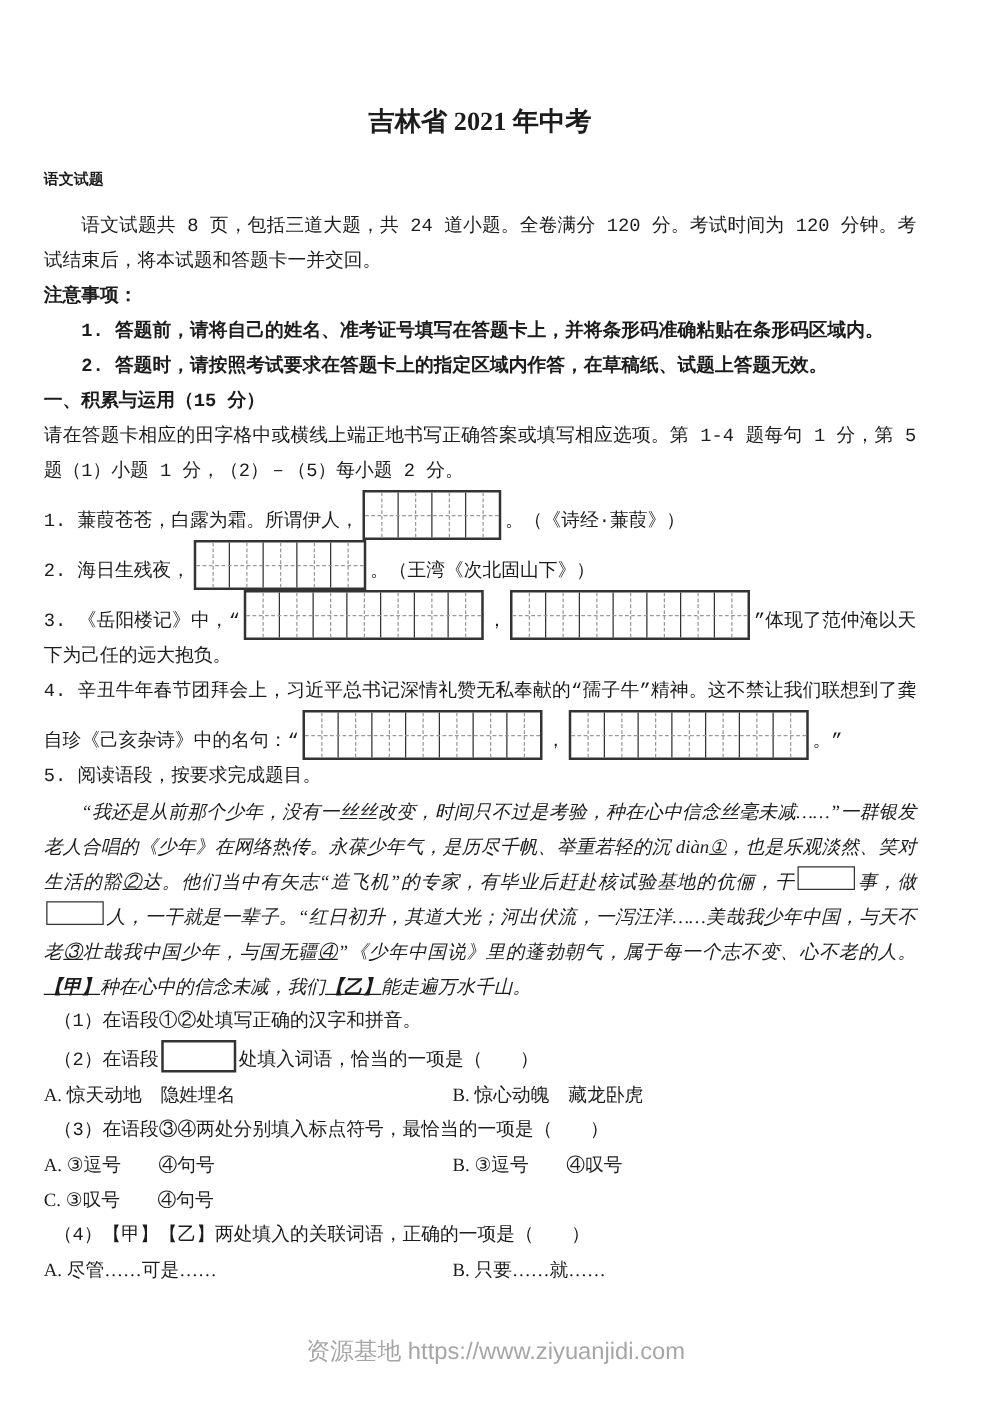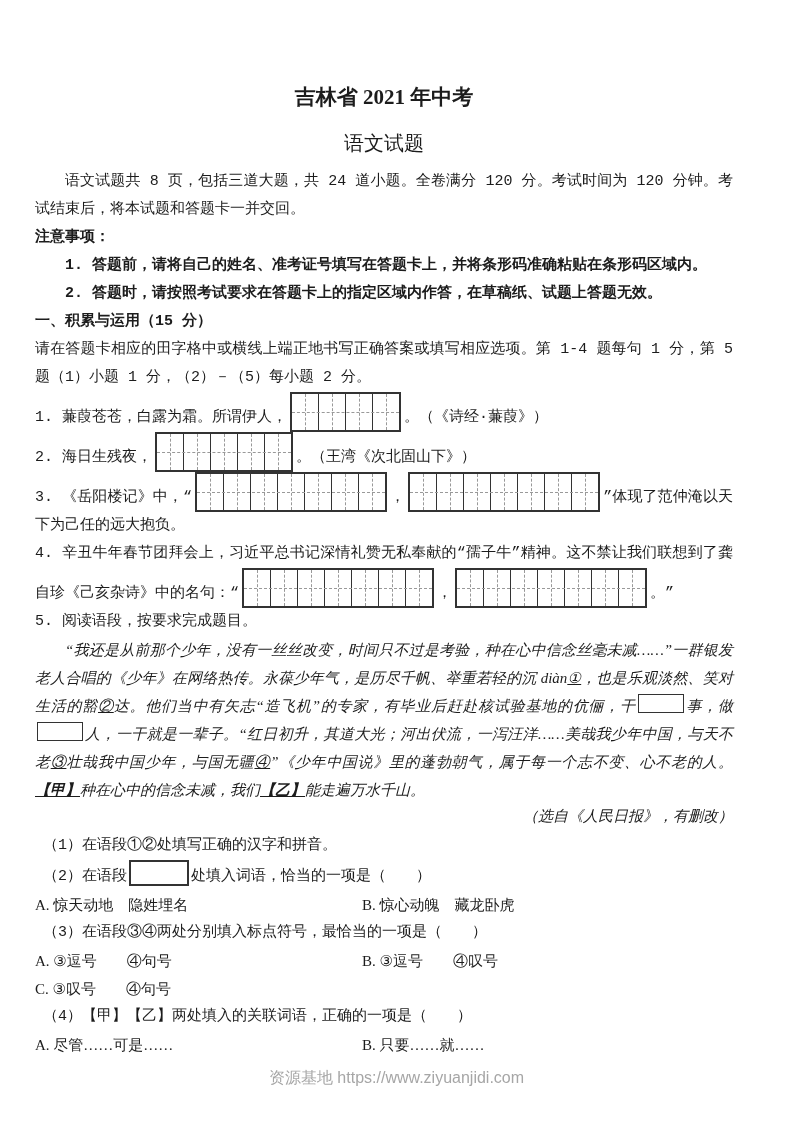--- a/index.html
+++ b/index.html
@@ -4,21 +4,21 @@
 <style>
   html,body { margin:0; padding:0; background:#ffffff; }
   .page {
     position:relative; width:793px; height:1122px; overflow:hidden;
     background:#ffffff; color:#1c1c1c;
     font-family:"Liberation Serif","DejaVu Serif",serif;
   }
   .content { padding:84px 60px 0 35px; font-size:15px; line-height:28px; text-align:justify; }
   p { margin:0;font-family:Liberation Mono, monospace; }
   .title { text-align:center; font-size:21px; line-height:26px; margin:0; font-weight:bold; }
-  .subtitle { text-align:center; font-size:20px; line-height:26px; margin:20px 0 0 0; font-weight:normal; }
+  .subtitle { text-align:left; font-size:12px; line-height:26px; margin:20px 0 0 0; font-weight:bold; }
   .intro { margin-top:12px; text-indent:2em; }
   .b { font-weight:bold; }
   .indent2 { text-indent:2em; }
   .passage { font-style:italic; text-indent:2em;font-family:Liberation Serif, serif; }
   .source { text-align:right; font-style:italic; }
   .subq { padding-left:8px; }
   .opt-row { display:flex; }
   .opt-left { width:327px; flex:none; }
   .opt-right { flex:1; }
 
@@ -32,21 +32,21 @@
   
   .blank-inline { display:inline-block; width:44px; height:17px; border:1px solid #333; vertical-align:-2px; margin:0 2px; background:#fff; }
   .blank-q2 { display:inline-block; width:56px; height:22px; border:2px solid #333; vertical-align:-6px; margin:0 2px; background:#fff; }
 
   .circ { text-decoration:underline; }
   .mark { font-weight:bold; text-decoration:underline; }
 
   .footer {
     position:absolute; left:0; width:100%; top:1068px; text-align:center;
     font-family:"Liberation Sans","DejaVu Sans",sans-serif;
-    font-size:16px; color:#a6a6a6;
+    font-size:19px; color:#a6a6a6;
   }
 </style>
 </head>
 <body>
 
 <div class="page">
   <div class="content">
 
     <h1 class="title">吉林省 2021 年中考</h1>
     <h2 class="subtitle">语文试题</h2>
@@ -108,21 +108,20 @@
           <span class="tcell"></span>
           <span class="tcell"></span>
           <span class="tcell"></span>
           <span class="tcell"></span>
         </span><span>。”</span></p>
 
     <p>5. 阅读语段，按要求完成题目。</p>
 
     <div class="passage"><span>“我还是从前那个少年，没有一丝丝改变，时间只不过是考验，种在心中信念丝毫未减……”一群银发老人合唱的《少年》在网络热传。永葆少年气，是历尽千帆、举重若轻的沉 diàn</span><u class="circ">①</u><span>，也是乐观淡然、笑对生活的豁</span><u class="circ">②</u><span>达。他们当中有矢志“造飞机”的专家，有毕业后赶赴核试验基地的伉俪，干</span><span class="blank-inline"></span><span>事，做</span><span class="blank-inline"></span><span>人，一干就是一辈子。“红日初升，其道大光；河出伏流，一泻汪洋……美哉我少年中国，与天不老</span><u class="circ">③</u><span>壮哉我中国少年，与国无疆</span><u class="circ">④</u><span>”《少年中国说》里的蓬勃朝气，属于每一个志不变、心不老的人。</span><b class="mark">【甲】</b><span>种在心中的信念未减，我们</span><b class="mark">【乙】</b><span>能走遍万水千山。</span></div>
 
-    <p class="source">（选自《人民日报》，有删改）</p>
 
     <p class="subq">（1）在语段①②处填写正确的汉字和拼音。</p>
 
     <p class="subq"><span>（2）在语段</span><span class="blank-q2"></span><span>处填入词语，恰当的一项是（　　）</span></p>
 
     <div class="opt-row">
       <span class="opt-left">A. 惊天动地　隐姓埋名</span>
       <span class="opt-right">B. 惊心动魄　藏龙卧虎</span>
     </div>
 

